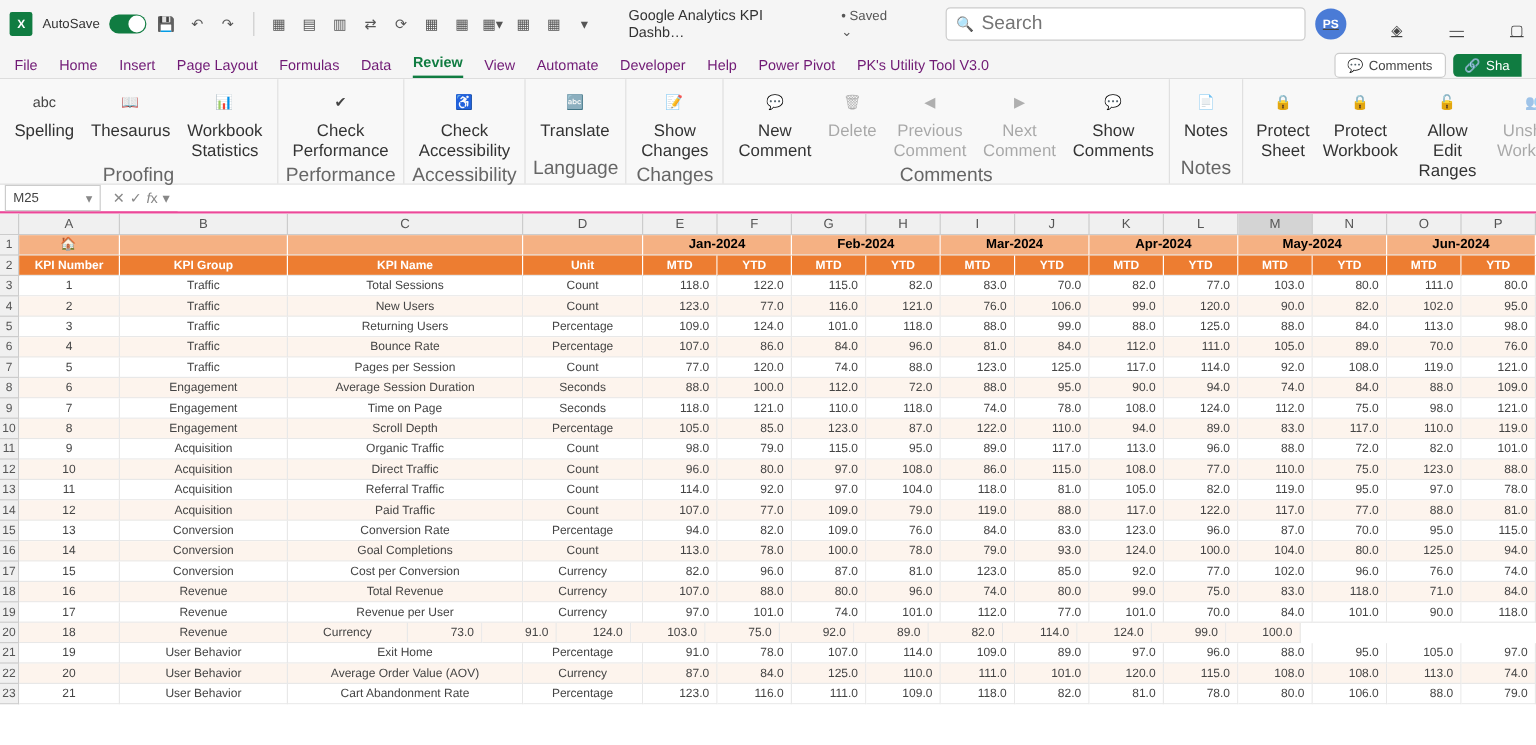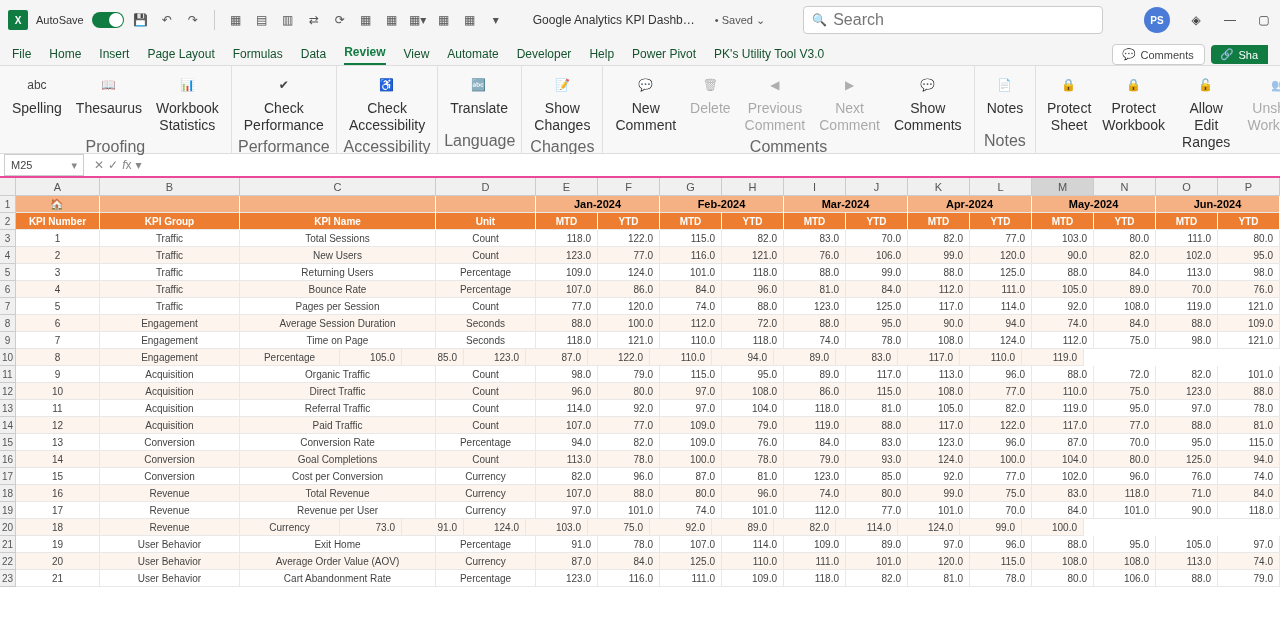--- a/index.html
+++ b/index.html
@@ -10,27 +10,27 @@
 .xl-logo { width: 20px; height: 20px; background: #107c41; color: #fff; display: flex; align-items: center; justify-content: center; font-size: 10px; font-weight: bold; border-radius: 2px; }
 .autosave-lbl { font-size: 11px; color: #333; }
 .switch { width: 32px; height: 16px; background: #107c41; border-radius: 8px; position: relative; }
 .switch::after { content:""; position:absolute; right:1px; top:1px; width:14px; height:14px; background:#fff; border-radius:50%; }
 .qat-icon { width: 18px; height: 18px; display:flex; align-items:center; justify-content:center; color:#555; cursor:pointer; }
 .qat-sep { width:1px; height:20px; background:#ccc; margin:0 4px; }
 .doc-name { margin-left: 20px; font-size: 12px; color:#333; }
 .saved { margin-left: 12px; font-size: 11px; color:#555; }
 .search-box { margin-left: 30px; flex: 0 0 300px; height: 28px; border:1px solid #ccc; border-radius: 4px; display:flex; align-items:center; padding:0 8px; background:#fff; }
 .search-box input { border:none; outline:none; font-size:16px; flex:1; margin-left:6px; }
-.title-right { margin-left:auto; display:flex; align-items:center; gap:18px; }
+.title-right { margin-left:auto; display:flex; align-items:flex-end; gap:34px;text-decoration:underline; }
 .avatar { width:26px; height:26px; border-radius:50%; background:#4a7bd6; color:#fff; display:flex; align-items:center; justify-content:center; font-size:10px; font-weight:bold; }
 .win-btn { width:16px; height:16px; display:flex; align-items:center; justify-content:center; color:#444; cursor:pointer; }
 
 
 .tabs { height: 26px; display:flex; align-items:flex-end; padding: 0 12px; gap: 18px; border-bottom:1px solid #ddd; background:#f5f5f5; }
-.tab { font-size:12px; color:#14532d; padding-bottom:4px; cursor:pointer; }
+.tab { font-size:12px; color:#701a75; padding-bottom:4px; cursor:pointer; }
 .tab.active { color:#107c41; border-bottom:2px solid #107c41; font-weight:600; }
 .tabs-right { margin-left:auto; display:flex; gap:6px; align-items:center; }
 .comments-btn { background:#fff; border:1px solid #ccc; border-radius:4px; padding:3px 10px; font-size:11px; display:flex; align-items:center; gap:4px; cursor:pointer; }
 .share-btn { background:#107c41; color:#fff; border:none; border-radius:4px 0 0 4px; padding:3px 10px; font-size:11px; display:flex; align-items:center; gap:4px; cursor:pointer; }
 
 
 .ribbon { height: 88px; background:#f8f8f8; display:flex; border-bottom:1px solid #ddd; }
 .ribbon-group { display:flex; flex-direction:column; border-right:1px solid #e0e0e0; padding:4px 6px 0; }
 .ribbon-group-items { display:flex; gap:2px; flex:1; align-items:flex-start; }
 .ribbon-btn { display:flex; flex-direction:column; align-items:center; justify-content:flex-start; padding:2px 6px; cursor:pointer; min-width:48px; }
@@ -463,20 +463,21 @@
           <div class="cell cw-K num">108.0</div>
           <div class="cell cw-L num">124.0</div>
           <div class="cell cw-M num">112.0</div>
           <div class="cell cw-N num">75.0</div>
           <div class="cell cw-O num">98.0</div>
           <div class="cell cw-P num">121.0</div>
         </div>
         <div class="data-row row-even">
           <div class="cell cw-A">8</div>
           <div class="cell cw-B">Engagement</div>
+          <div class="cell cw-C">Scroll Depth</div>
           <div class="cell cw-D">Percentage</div>
           <div class="cell cw-E num">105.0</div>
           <div class="cell cw-F num">85.0</div>
           <div class="cell cw-G num">123.0</div>
           <div class="cell cw-H num">87.0</div>
           <div class="cell cw-I num">122.0</div>
           <div class="cell cw-J num">110.0</div>
           <div class="cell cw-K num">94.0</div>
           <div class="cell cw-L num">89.0</div>
           <div class="cell cw-M num">83.0</div>

